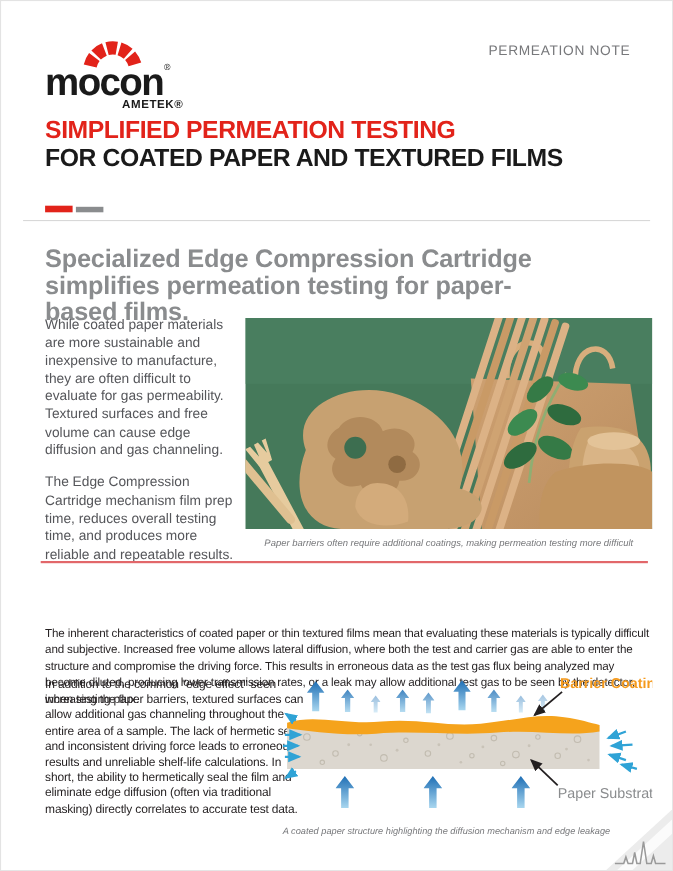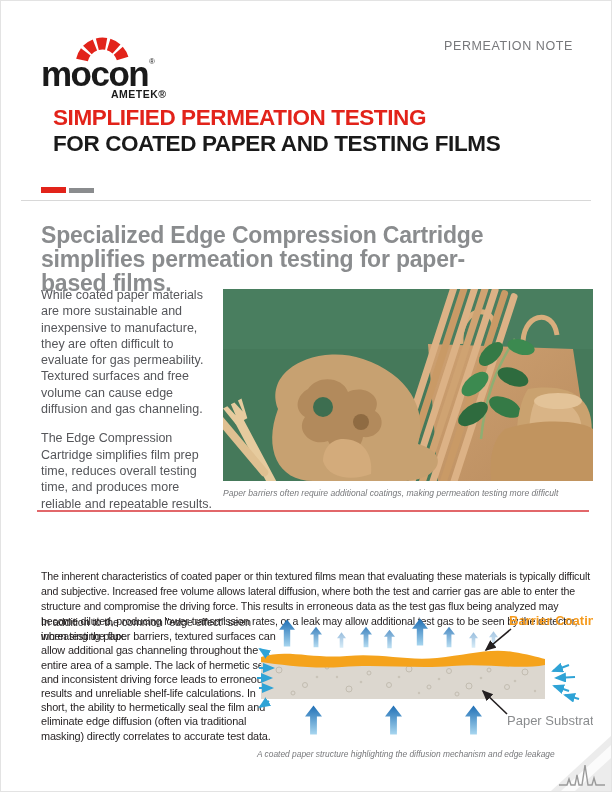--- a/index.html
+++ b/index.html
@@ -8,38 +8,38 @@
     font-family:"Liberation Sans",sans-serif;overflow:hidden;
     border:1px solid #e3e3e3;box-sizing:border-box;color:#231f20;
   }
   
   .logo{position:absolute;left:38px;top:18px;width:130px;height:80px;}
   .app-note{
     position:absolute;right:38px;top:38px;font-size:12.5px;letter-spacing:.6px;
     color:#77787b;font-weight:400;
   }
   
-  .title{position:absolute;left:52px;top:104px;line-height:26px;
+  .title{position:absolute;left:40px;top:104px;line-height:26px;
     font-weight:700;font-size:22.5px;letter-spacing:-0.4px;}
   .title .l1{color:#e2231a;}
   .title .l2{color:#1a1a1a;}
   .dash{position:absolute;top:186px;height:6px;}
   .dash.red{left:40px;width:25px;background:#e2231a;}
   .dash.gray{left:68px;width:25px;height:5px;top:187px;background:#8a8c8e;}
   .top-rule{position:absolute;left:20px;right:20px;top:199px;height:1px;background:#d8d8d8;}
   
   .subtitle{position:absolute;left:40px;top:222px;width:480px;
     font-size:23px;line-height:24px;color:#8a8c8e;font-weight:700;letter-spacing:-0.2px;}
   
   .intro-col{position:absolute;left:40px;top:286px;width:180px;
     font-size:12.5px;line-height:16.3px;color:#55565a;}
   .intro-col p{margin:0 0 13px 0;}
   .photo-wrap{position:absolute;left:222px;top:288px;width:370px;}
   .photo-wrap svg{display:block;}
-  .photo-caption{margin-top:7px;font-size:8.6px;font-style:italic;color:#77787b;}
+  .photo-caption{margin-top:7px;text-align:center;font-size:8.6px;font-style:italic;color:#77787b;}
   
   .mid-rule{position:absolute;left:36px;right:22px;top:509px;height:1.5px;background:#e2676a;}
   .section-heading{position:absolute;left:40px;top:519px;width:560px;
     font-size:11.6px;font-weight:700;color:#4d4e50;letter-spacing:-0.1px;}
   .section-p1{position:absolute;left:40px;top:544px;width:554px;
     font-size:10.6px;line-height:14.9px;color:#231f20;letter-spacing:-0.15px;margin-top:24px;}
   .section-p2{position:absolute;left:40px;top:614px;width:238px;
     font-size:10.9px;line-height:14.2px;color:#231f20;letter-spacing:-0.15px;}
   
   .diagram-wrap{position:absolute;left:256px;top:606px;width:336px;}
@@ -55,31 +55,31 @@
   <svg class="logo" viewBox="0 0 130 80" aria-hidden="true">
     <path d="M 43 41 A 21 21 0 0 1 84 41" fill="none" stroke="#e2231a" stroke-width="12" stroke-dasharray="9 2.5"></path>
     <text x="2" y="67" font-size="35" font-weight="bold" letter-spacing="-1.5" fill="#1a1a1a">mocon</text>
     <text x="110" y="45" font-size="8" fill="#1a1a1a">®</text>
     <text x="72" y="79" font-size="10.5" font-weight="bold" letter-spacing="0.5" fill="#1a1a1a">AMETEK®</text>
   </svg>
   <div class="app-note">PERMEATION NOTE</div>
 
   <div class="title">
     <div class="l1">SIMPLIFIED PERMEATION TESTING</div>
-    <div class="l2">FOR COATED PAPER AND TESTING FILMS</div>
+    <div class="l2">FOR COATED PAPER AND TEXTURED FILMS</div>
   </div>
   <div class="dash red"></div>
   <div class="dash gray"></div>
   <div class="top-rule"></div>
 
   <div class="subtitle">Specialized Edge Compression Cartridge simplifies permeation testing for paper-based films.</div>
 
   <div class="intro-col">
     <p>While coated paper materials are more sustainable and inexpensive to manufacture, they are often difficult to evaluate for gas permeability. Textured surfaces and free volume can cause edge diffusion and gas channeling.</p>
-    <p>The Edge Compression Cartridge simplifies film prep time, reduces overall testing time, and produces more reliable and repeatable results.</p>
+    <p>The Edge Compression Cartridge mechanism film prep time, reduces overall testing time, and produces more reliable and repeatable results.</p>
   </div>
 
   <div class="photo-wrap">
     <svg width="370" height="192" viewBox="0 0 370 192" aria-hidden="true">
       <defs>
         <linearGradient id="bagGrad" x1="0" y1="0" x2="1" y2="1">
           <stop offset="0" stop-color="#cda071"></stop>
             <stop offset="1" stop-color="#b98c5e"></stop>
         </linearGradient>
       </defs>

